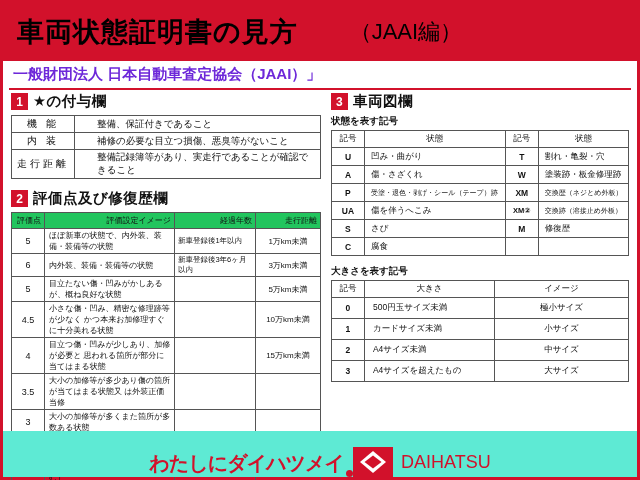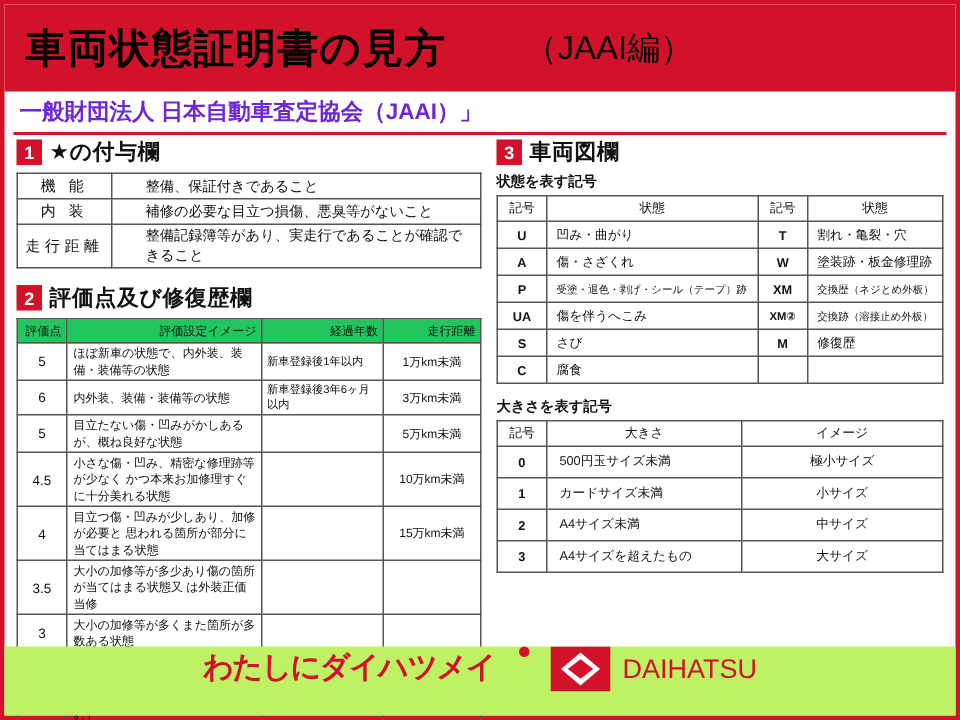--- a/index.html
+++ b/index.html
@@ -50,22 +50,22 @@
   .tbl3 th{background:#fff;font-weight:normal;font-size:8.5px;text-align:center;height:14px;}
   .tbl3 td{height:15px;text-align:center;}
   .tbl3 td.sym{width:26px;font-weight:bold;}
   .tbl3 td.txt{text-align:left;padding-left:6px;}
   .tbl4 td{height:18px;text-align:center;}
   .tbl4 th{font-weight:normal;height:14px;text-align:center;}
   .tbl4 td.sym{width:26px;font-weight:bold;}
   .tbl4 td.txt{text-align:left;padding-left:8px;width:118px;}
   
   .footer{position:absolute;left:0;bottom:0;width:634px;height:46px;
-          display:flex;align-items:flex-start;justify-content:center;gap:14px;
-          border-top:0;background:#bef264;}
+          display:flex;align-items:flex-end;justify-content:center;
+          border-top:0;background:#5eead4;}
   .slogan{color:#d2112b;font-size:20px;font-weight:bold;letter-spacing:-1px;}
   .dot{display:inline-block;width:7px;height:7px;border-radius:50%;background:#d2112b;
        vertical-align:super;margin-left:2px;}
   .brandwrap{display:flex;align-items:center;gap:8px;}
   .dhlogo{width:40px;height:30px;}
   .dhname{color:#d2112b;font-size:18px;font-weight:normal;letter-spacing:0px;}
   .hr-red{height:2px;background:#d2112b;margin:2px 6px 0 6px;}
 </style>
 </head>
 <body>

